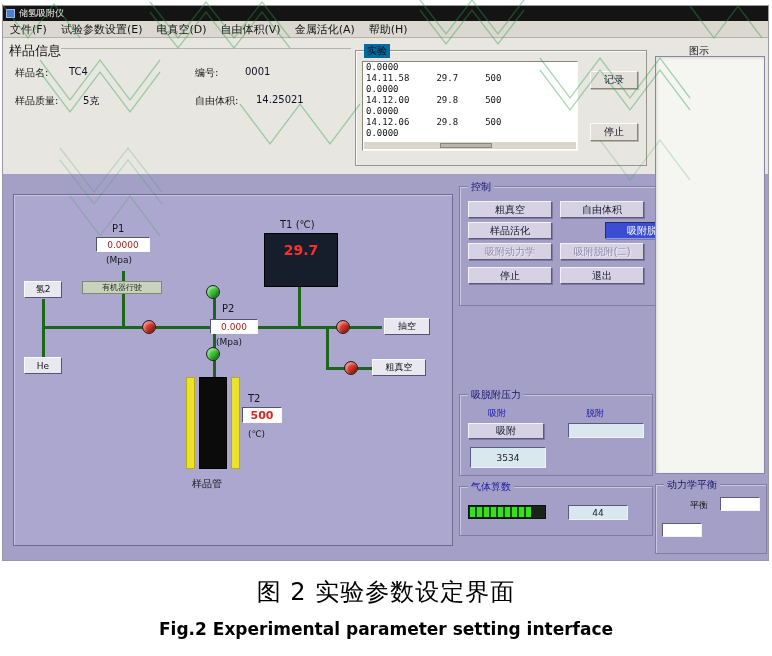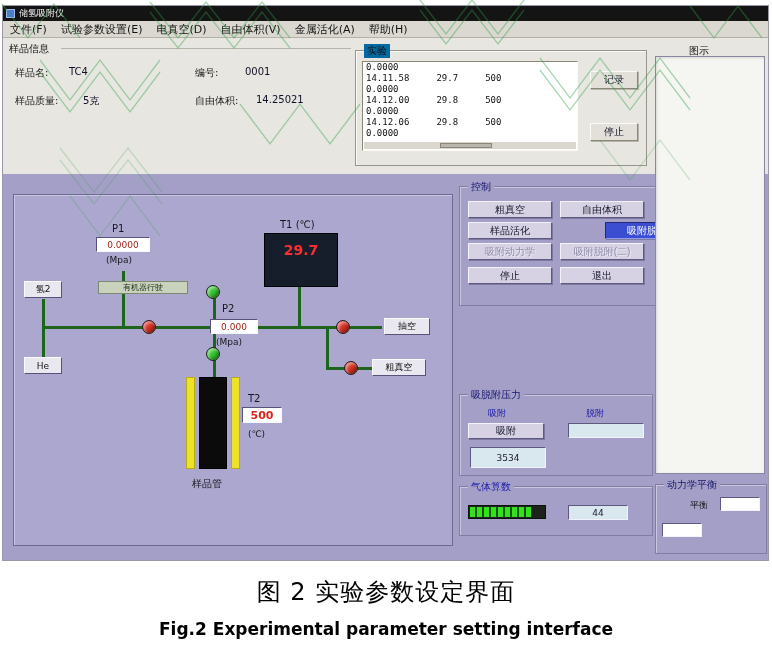--- a/index.html
+++ b/index.html
@@ -9,21 +9,21 @@
   
   .watermark { position:absolute; left:0; top:0; pointer-events:none; z-index:9; }
 
   
   .window { position:absolute; left:2px; top:5px; width:767px; height:556px; background:#e8e6e1; border:1px solid #9b97a9; }
   .titlebar { position:absolute; left:0; top:0; right:0; height:15px; background:#141414; color:#f2f2f2; display:flex; align-items:center; font-size:9px; }
   .app-icon { width:9px; height:9px; background:#4d7dd6; border:1px solid #9db9ec; margin:0 4px 0 3px; }
   .menubar { position:absolute; left:0; top:15px; right:0; height:17px; background:#dbd8d1; border-bottom:1px solid #b4b1a8; display:flex; align-items:center; font-size:11px; }
   .menubar span { padding:16px 7px; }
 
-  .section-label { position:absolute; font-size:10px; color:#111; }
+  .section-label { position:absolute; font-size:13px; color:#111; }
   .divider { position:absolute; height:1px; background:#b7b4aa; }
 
   .field-label { position:absolute; font-size:10px; color:#222; }
   .field-value { position:absolute; font-size:10px; color:#101028; }
 
   
   .grp { position:absolute; border:1px solid #827da0; box-shadow:inset 1px 1px 0 #cac6e0; }
   .grp-title { position:absolute; top:-7px; left:8px; padding:0 3px; font-size:10px; background:#a49fc6; color:#15156e; white-space:nowrap; }
   .grp--gray { border:1px solid #98948a; box-shadow:inset 1px 1px 0 #fbfaf6; }
   .grp--gray > .grp-title { background:#0369a1; color:#111; }
@@ -166,21 +166,21 @@
       <div class="valve valve--red" style="left:128px; top:125px;"></div>
       <div class="valve valve--green" style="left:192px; top:90px;"></div>
       <div class="valve valve--green" style="left:192px; top:152px;"></div>
       <div class="valve valve--red" style="left:322px; top:125px;"></div>
       <div class="valve valve--red" style="left:330px; top:166px;"></div>
 
       <div class="sch-label" style="left:98px; top:28px;">P1</div>
       <div class="num-box" style="left:82px; top:42px; width:54px; height:15px;">0.0000</div>
       <div class="sch-label sch-small" style="left:92px; top:60px;">(Mpa)</div>
 
-      <div class="pipe-tag" style="left:84px; top:86px; width:90px; height:13px;">有机器行驶</div>
+      <div class="pipe-tag" style="left:68px; top:86px; width:80px; height:13px;">有机器行驶</div>
 
       <div class="sch-box" style="left:10px; top:86px; width:38px; height:17px;">氢2</div>
       <div class="sch-box" style="left:10px; top:162px; width:38px; height:17px;">He</div>
 
       <div class="sch-label" style="left:208px; top:108px;">P2</div>
       <div class="num-box" style="left:196px; top:124px; width:48px; height:15px;">0.000</div>
       <div class="sch-label sch-small" style="left:202px; top:142px;">(Mpa)</div>
 
       <div class="sch-label" style="left:266px; top:24px;">T1 (℃)</div>
       <div class="t1-display" style="left:250px; top:38px; width:74px; height:54px;">29.7</div>

